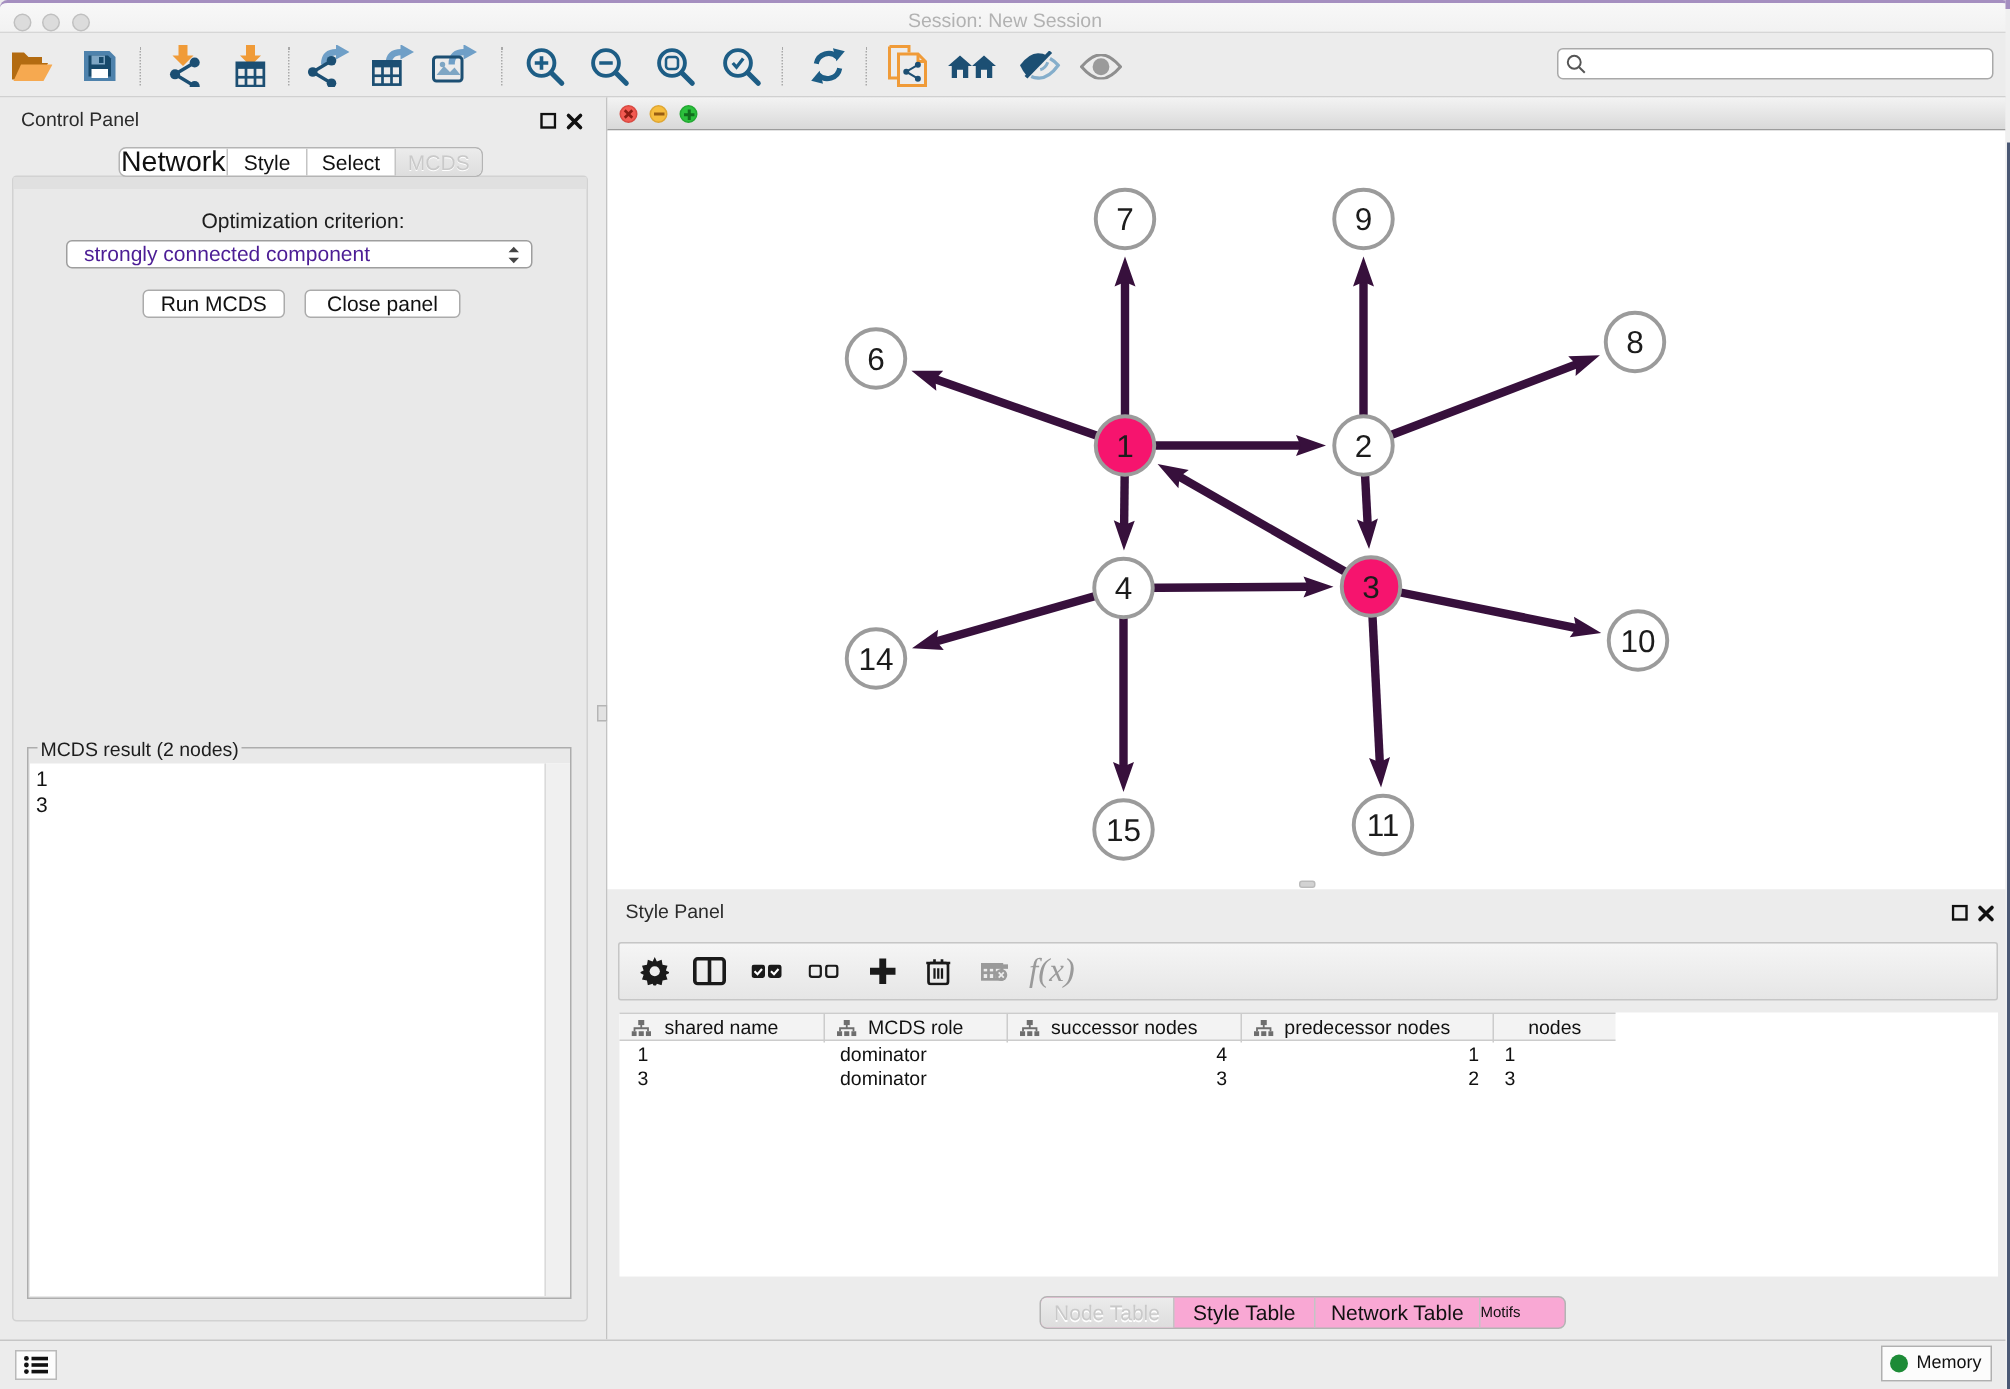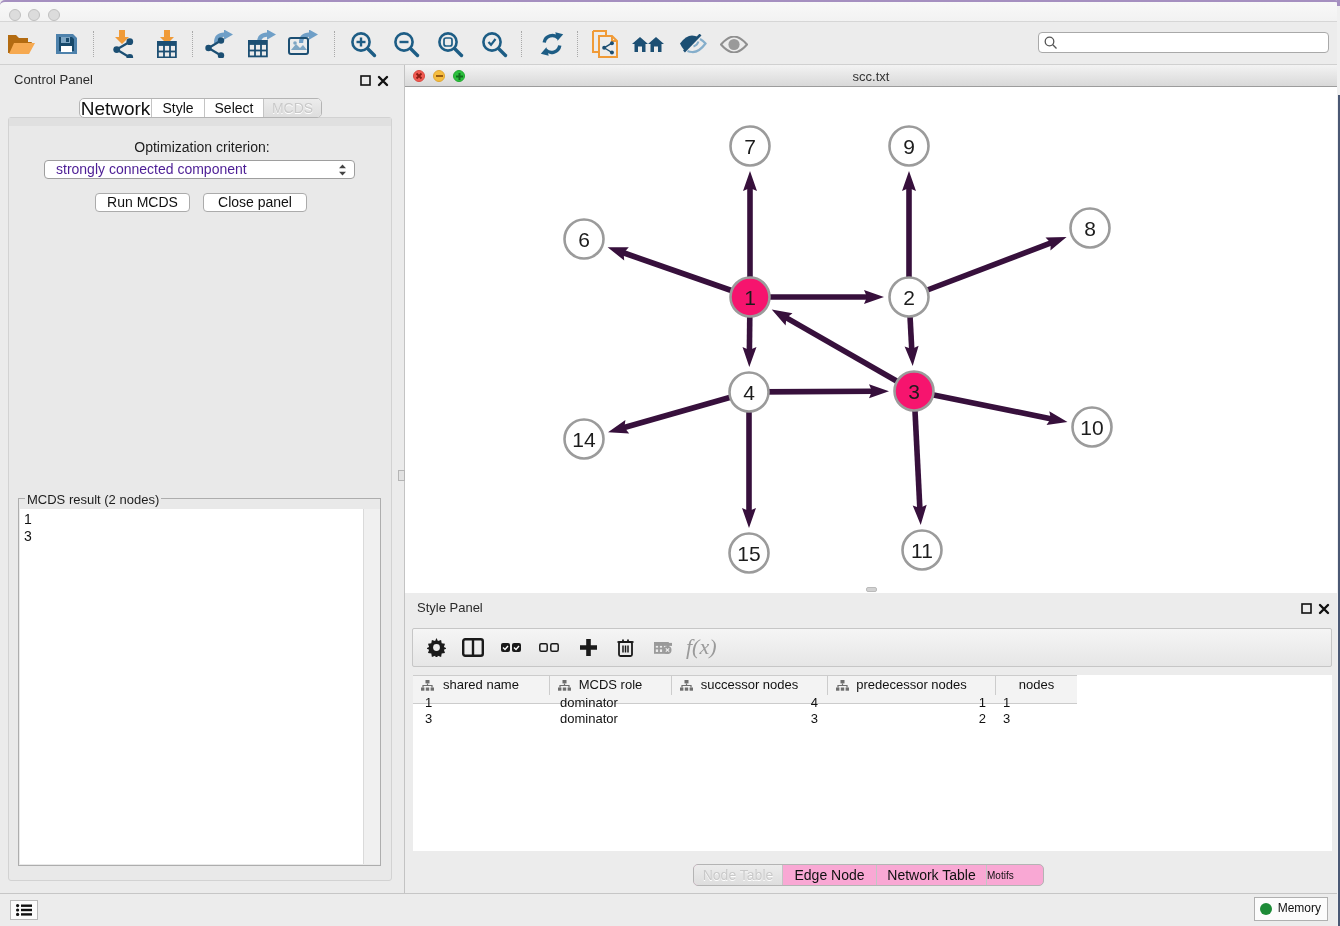--- a/index.html
+++ b/index.html
@@ -5,20 +5,21 @@
   font-family:"Liberation Sans", sans-serif; background:#ececec; }
 .abs { position:absolute; }
 .sep { position:absolute; top:31px; height:26px; width:0;
   border-left:1px dotted #a9a9a9; }
 </style></head><body>
 
 <div class="abs" style="left:0;top:0;width:1340px;height:22px;background:linear-gradient(#f8f8f8,#f2f2f2);border-top:2px solid #a58fc0;border-bottom:1px solid #d6d6d6;border-radius:5px 5px 0 0">
   <div class="abs" style="left:9px;top:7px;width:12px;height:12px;border-radius:6px;background:#dcdcdc;border:1px solid #c0c0c0"></div>
   <div class="abs" style="left:28px;top:7px;width:12px;height:12px;border-radius:6px;background:#dcdcdc;border:1px solid #c0c0c0"></div>
   <div class="abs" style="left:48px;top:7px;width:12px;height:12px;border-radius:6px;background:#dcdcdc;border:1px solid #c0c0c0"></div>
+  <div class="abs" style="left:0;top:4px;width:1340px;text-align:center;font-size:13px;color:#b2b2b2">Session: New Session</div>
 </div>
 
 <div class="abs" style="left:0;top:22px;width:1340px;height:43px;background:#ececec;border-bottom:1px solid #d0d0d0">
 </div>
 <svg style="position:absolute;left:8px;top:33px" width="27" height="21" viewBox="0 0 27 21">
     <path d="M0,2 h8 l3,3 h9 v4 h4 L19,20 H0 Z" fill="#b36b11"></path>
     <path d="M6,10 h21 l-6,11 H1 Z" fill="#f6a950"></path>
   </svg>
 <svg style="position:absolute;left:55px;top:33px" width="23" height="22" viewBox="0 0 23 22">
     <path d="M1,1 h17 l4,4 v16 h-21 z" fill="#4e82ac"></path>
@@ -189,21 +190,20 @@
   <div class="abs" style="left:8px;top:5px;width:11.5px;height:11.5px;border-radius:6px;background:#f25a52;border:1px solid #d84a42"></div>
   <svg width="8" height="8" viewBox="0 0 8 8" style="position:absolute;left:10px;top:7px">
       <path d="M1.5,1.5 L6.5,6.5 M6.5,1.5 L1.5,6.5" stroke="#8c1d14" stroke-width="1.8"></path>
     </svg>
   <div class="abs" style="left:28px;top:5px;width:11.5px;height:11.5px;border-radius:6px;background:#f6bd3e;border:1px solid #dfa633"></div>
   <div class="abs" style="left:30.5px;top:9.8px;width:7px;height:2.2px;background:#985d12"></div>
   <div class="abs" style="left:48px;top:5px;width:11.5px;height:11.5px;border-radius:6px;background:#2bc03c;border:1px solid #22a832"></div>
   <svg width="9" height="9" viewBox="0 0 9 9" style="position:absolute;left:49.5px;top:6.5px">
       <path d="M4.5,1 V8 M1,4.5 H8" stroke="#116e1e" stroke-width="2"></path>
     </svg>
-  <div class="abs" style="left:0;top:4px;width:932px;text-align:center;font-size:13px;color:#333">scc.txt</div>
 </div>
 <div class="abs" style="left:405px;top:87px;width:932px;height:506px;background:#fff"></div>
 <svg width="932" height="505" viewBox="405 87 932 505" style="position:absolute;left:405px;top:87px" font-family="Liberation Sans, sans-serif">
     <line x1="750.0" y1="297.0" x2="750.0" y2="187.0" stroke="#37103c" stroke-width="5.6"></line>
     <polygon points="750.0,171.0 757.0,191.0 750.0,188.0 743.0,191.0" fill="#37103c"></polygon>
     <line x1="750.0" y1="297.0" x2="622.7" y2="252.5" stroke="#37103c" stroke-width="5.6"></line>
     <polygon points="607.6,247.2 628.8,247.2 623.6,252.9 624.2,260.5" fill="#37103c"></polygon>
     <line x1="750.0" y1="297.0" x2="868.0" y2="297.0" stroke="#37103c" stroke-width="5.6"></line>
     <polygon points="884.0,297.0 864.0,304.0 867.0,297.0 864.0,290.0" fill="#37103c"></polygon>
     <line x1="750.0" y1="297.0" x2="749.4" y2="351.0" stroke="#37103c" stroke-width="5.6"></line>
@@ -308,21 +308,21 @@
       <line x1="5" y1="1" x2="5" y2="10.9" stroke="#9a9a9a" stroke-width="1.8"></line>
       <line x1="9" y1="1" x2="9" y2="10.9" stroke="#9a9a9a" stroke-width="1.8"></line>
       <line x1="1" y1="6.5" x2="13.9" y2="6.5" stroke="#9a9a9a" stroke-width="1.8"></line>
     </g>
     <circle cx="13.5" cy="8" r="4" fill="#9a9a9a"></circle>
     <path d="M11.8,6.3 l3.4,3.4 M15.2,6.3 l-3.4,3.4" stroke="#ececec" stroke-width="1.2"></path>
   </svg>
 <div class="abs" style="left:686px;top:634px;font-family:'Liberation Serif',serif;font-style:italic;font-size:22px;color:#9a9a9a">f(x)</div>
 
 <div class="abs" style="left:413px;top:675px;width:919px;height:176px;background:#fff"></div>
-<div class="abs" style="left:413px;top:675px;width:664px;height:29px;background:#f3f3f3;border-top:1px solid #ccc;border-bottom:1px solid #ccc">
+<div class="abs" style="left:413px;top:675px;width:664px;height:19px;background:#f3f3f3;border-top:1px solid #ccc;border-bottom:1px solid #ccc">
   <div class="abs" style="left:0;top:0;width:137px;height:19px;border-right:1px solid #ccc;text-align:center;font-size:13px;line-height:18px;color:#111"><svg width="13" height="11" viewBox="0 0 13 11" style="position:absolute;left:8px;top:4px">
         <rect x="4.5" y="0" width="4" height="3.4" fill="#6e6e6e"></rect>
         <path d="M6.5,3.4 v2 M2,7.5 v-2 h9 v2" stroke="#6e6e6e" stroke-width="1.2" fill="none"></path>
         <rect x="0" y="7.5" width="3.4" height="3.2" fill="#6e6e6e"></rect>
         <rect x="4.8" y="7.5" width="3.4" height="3.2" fill="#6e6e6e"></rect>
         <rect x="9.6" y="7.5" width="3.4" height="3.2" fill="#6e6e6e"></rect>
       </svg>shared name</div>
   <div class="abs" style="left:137px;top:0;width:122px;height:19px;border-right:1px solid #ccc;text-align:center;font-size:13px;line-height:18px;color:#111"><svg width="13" height="11" viewBox="0 0 13 11" style="position:absolute;left:8px;top:4px">
         <rect x="4.5" y="0" width="4" height="3.4" fill="#6e6e6e"></rect>
         <path d="M6.5,3.4 v2 M2,7.5 v-2 h9 v2" stroke="#6e6e6e" stroke-width="1.2" fill="none"></path>
@@ -356,21 +356,21 @@
 <div class="abs" style="left:413px;top:711px;width:919px;height:16px;font-size:13px;color:#111">
   <span class="abs" style="left:12px">3</span>
     <span class="abs" style="left:147px">dominator</span>
   <span class="abs" style="left:259px;width:146px;text-align:right">3</span>
   <span class="abs" style="left:415px;width:158px;text-align:right">2</span>
   <span class="abs" style="left:590px">3</span>
 </div>
 
 <div class="abs" style="left:693px;top:864px;height:22px;border:1px solid #b4b4b4;border-radius:5px;background:#f9a8d4;overflow:hidden">
   <div style="float:left;width:89px;height:22px;line-height:21px;text-align:center;font-size:14px;color:#c9c9c9;background:linear-gradient(#ececec,#dcdcdc);border-right:1px solid #c4c4c4;text-shadow:0 1px 0 #fff">Node Table</div>
-  <div style="float:left;width:94px;height:22px;line-height:21px;text-align:center;font-size:14px;color:#111;border-right:1px solid #c4c4c4">Edge Node</div>
+  <div style="float:left;width:94px;height:22px;line-height:21px;text-align:center;font-size:14px;color:#111;border-right:1px solid #c4c4c4">Style Table</div>
   <div style="float:left;width:110px;height:22px;line-height:21px;text-align:center;font-size:14px;color:#111;border-right:1px solid #c4c4c4">Network Table</div>
   <div style="float:left;width:56px;height:22px;line-height:21px;text-align:left;font-size:10px;color:#111">Motifs</div>
 </div>
 
 <div class="abs" style="left:0;top:893px;width:1340px;height:33px;background:#ececec;border-top:1px solid #c6c6c6">
   <div class="abs" style="left:10px;top:6px;width:28px;height:20px;background:#fcfcfc;border:1px solid #b9b9b9">
     <svg width="16" height="12" viewBox="0 0 16 12" style="position:absolute;left:5px;top:3px">
       <circle cx="1.6" cy="1.6" r="1.6" fill="#111"></circle>
         <circle cx="1.6" cy="6" r="1.6" fill="#111"></circle>
         <circle cx="1.6" cy="10.4" r="1.6" fill="#111"></circle>

